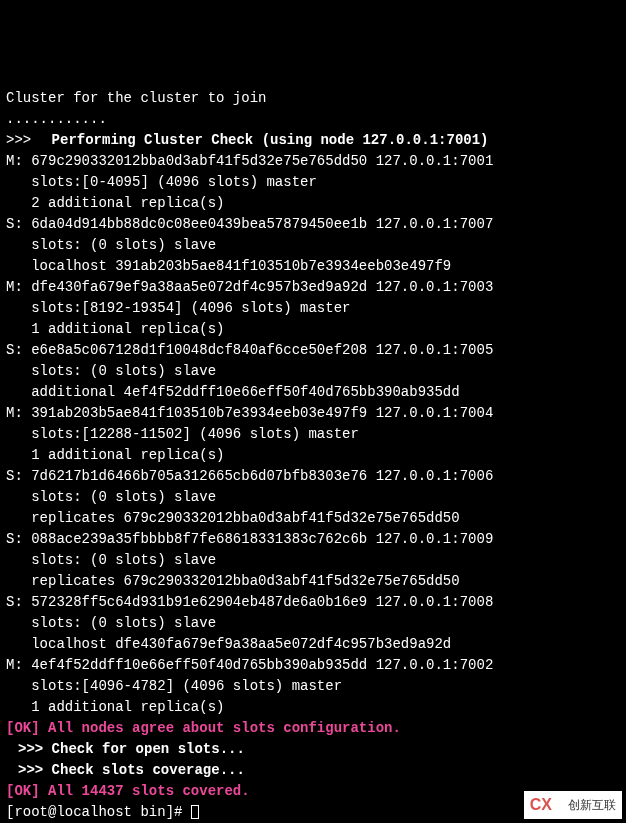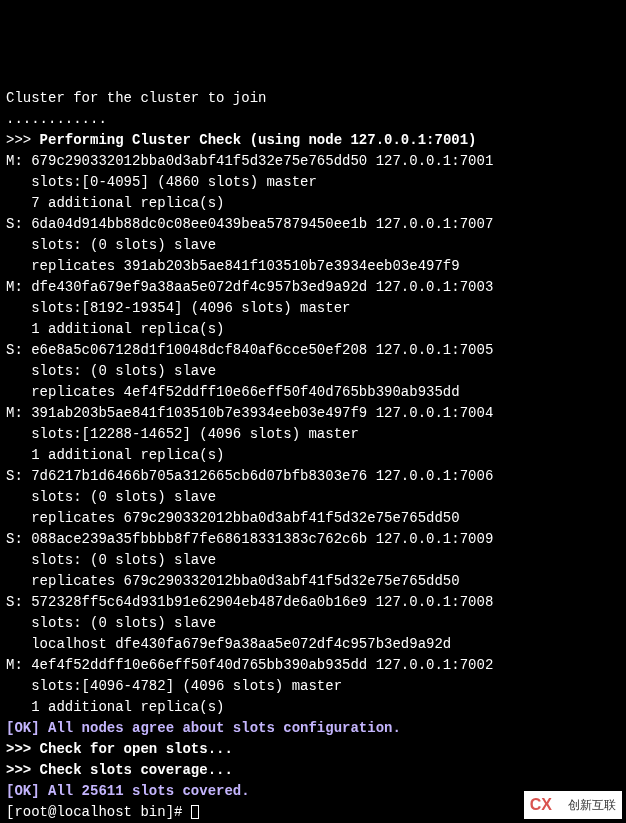--- a/index.html
+++ b/index.html
@@ -9,22 +9,22 @@
     font-family: "Courier New", monospace;
     font-size: 14px;
     line-height: 1.5;
     padding: 4px 6px;
     white-space: pre;
     width: 626px;
     height: 823px;
     overflow: hidden;
     position: relative;
   }
-  .green { color: #c4b5fd; font-weight: bold; }
-  .bold  { font-weight: bold; }
+  .green { color: #ec4899; font-weight: bold; }
+  .bold  { font-weight: bold; margin-left: 12px; }
   .cursor {
     display: inline-block;
     width: 8px;
     height: 14px;
     border: 1px solid #fff;
     vertical-align: middle;
   }
   .watermark {
     position: absolute;
     bottom: 4px;
@@ -46,50 +46,50 @@
 </style>
 </head>
 <body>
 
 
 
 <div id="term"><span>Cluster for the cluster to join</span>
 <span>............</span>
 <span>&gt;&gt;&gt; <span class="bold">Performing Cluster Check (using node 127.0.0.1:7001)</span></span>
 <span>M: 679c290332012bba0d3abf41f5d32e75e765dd50 127.0.0.1:7001</span>
-<span>   slots:[0-4095] (4860 slots) master</span>
-<span>   7 additional replica(s)</span>
+<span>   slots:[0-4095] (4096 slots) master</span>
+<span>   2 additional replica(s)</span>
 <span>S: 6da04d914bb88dc0c08ee0439bea57879450ee1b 127.0.0.1:7007</span>
 <span>   slots: (0 slots) slave</span>
-<span>   replicates 391ab203b5ae841f103510b7e3934eeb03e497f9</span>
+<span>   localhost 391ab203b5ae841f103510b7e3934eeb03e497f9</span>
 <span>M: dfe430fa679ef9a38aa5e072df4c957b3ed9a92d 127.0.0.1:7003</span>
 <span>   slots:[8192-19354] (4096 slots) master</span>
 <span>   1 additional replica(s)</span>
 <span>S: e6e8a5c067128d1f10048dcf840af6cce50ef208 127.0.0.1:7005</span>
 <span>   slots: (0 slots) slave</span>
-<span>   replicates 4ef4f52ddff10e66eff50f40d765bb390ab935dd</span>
+<span>   additional 4ef4f52ddff10e66eff50f40d765bb390ab935dd</span>
 <span>M: 391ab203b5ae841f103510b7e3934eeb03e497f9 127.0.0.1:7004</span>
-<span>   slots:[12288-14652] (4096 slots) master</span>
+<span>   slots:[12288-11502] (4096 slots) master</span>
 <span>   1 additional replica(s)</span>
 <span>S: 7d6217b1d6466b705a312665cb6d07bfb8303e76 127.0.0.1:7006</span>
 <span>   slots: (0 slots) slave</span>
 <span>   replicates 679c290332012bba0d3abf41f5d32e75e765dd50</span>
 <span>S: 088ace239a35fbbbb8f7fe68618331383c762c6b 127.0.0.1:7009</span>
 <span>   slots: (0 slots) slave</span>
 <span>   replicates 679c290332012bba0d3abf41f5d32e75e765dd50</span>
 <span>S: 572328ff5c64d931b91e62904eb487de6a0b16e9 127.0.0.1:7008</span>
 <span>   slots: (0 slots) slave</span>
 <span>   localhost dfe430fa679ef9a38aa5e072df4c957b3ed9a92d</span>
 <span>M: 4ef4f52ddff10e66eff50f40d765bb390ab935dd 127.0.0.1:7002</span>
 <span>   slots:[4096-4782] (4096 slots) master</span>
 <span>   1 additional replica(s)</span>
 <span class="green">[OK] All nodes agree about slots configuration.</span>
 <span class="bold">&gt;&gt;&gt; Check for open slots...</span>
 <span class="bold">&gt;&gt;&gt; Check slots coverage...</span>
-<span class="green">[OK] All 25611 slots covered.</span>
+<span class="green">[OK] All 14437 slots covered.</span>
 <span>[root@localhost bin]# <span class="cursor"></span></span></div>
 
 <div class="watermark">
   <span class="cx">CX</span>
   <span>创新互联</span>
 </div>
 
 
 
 

